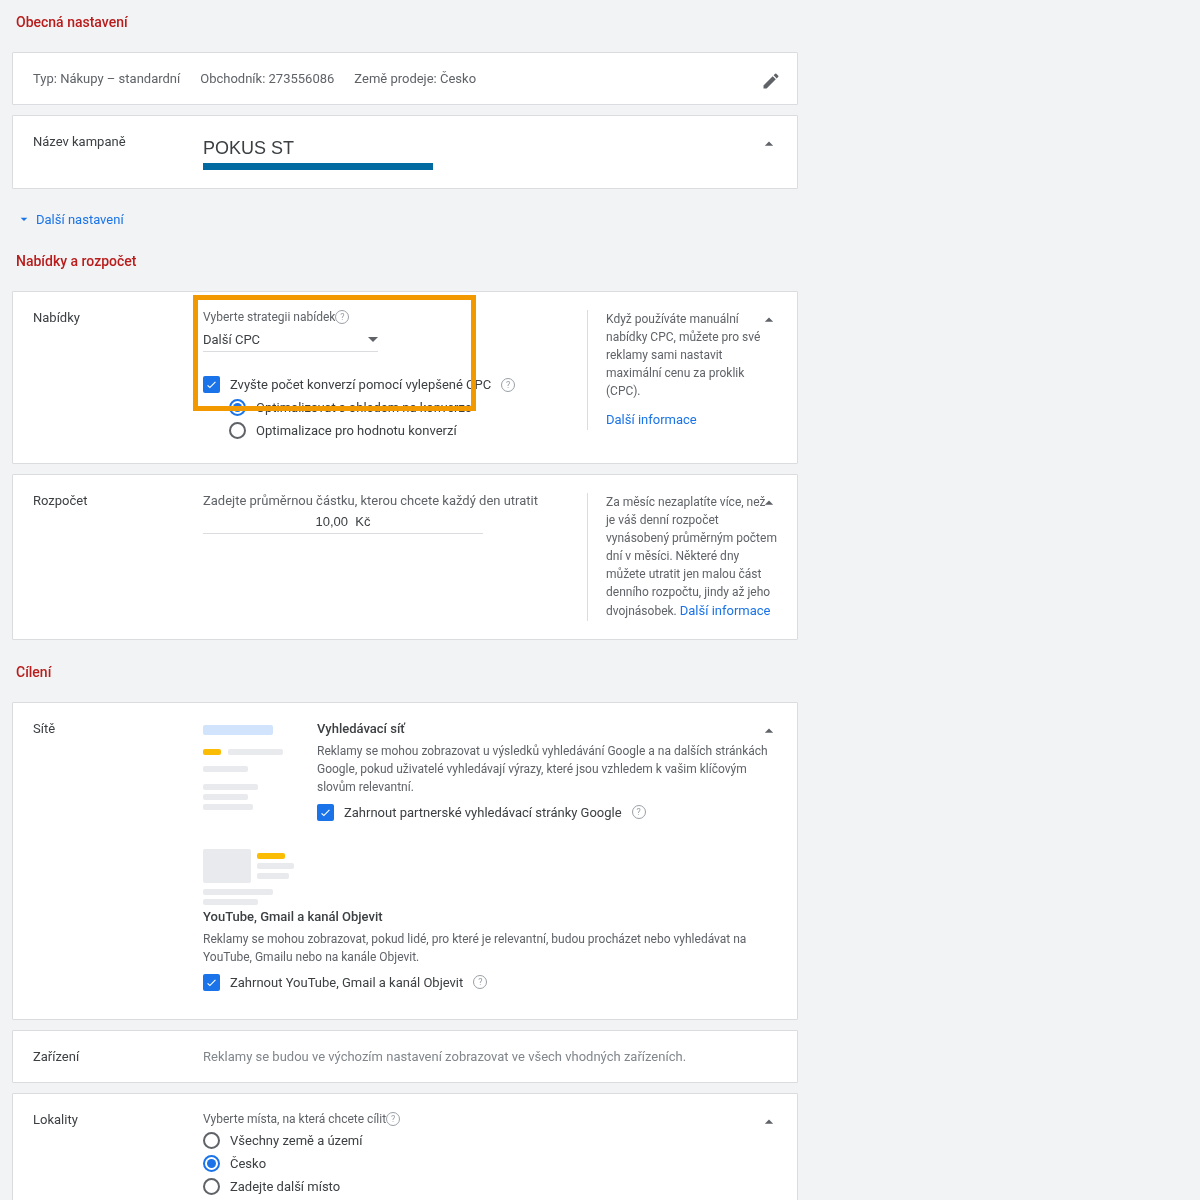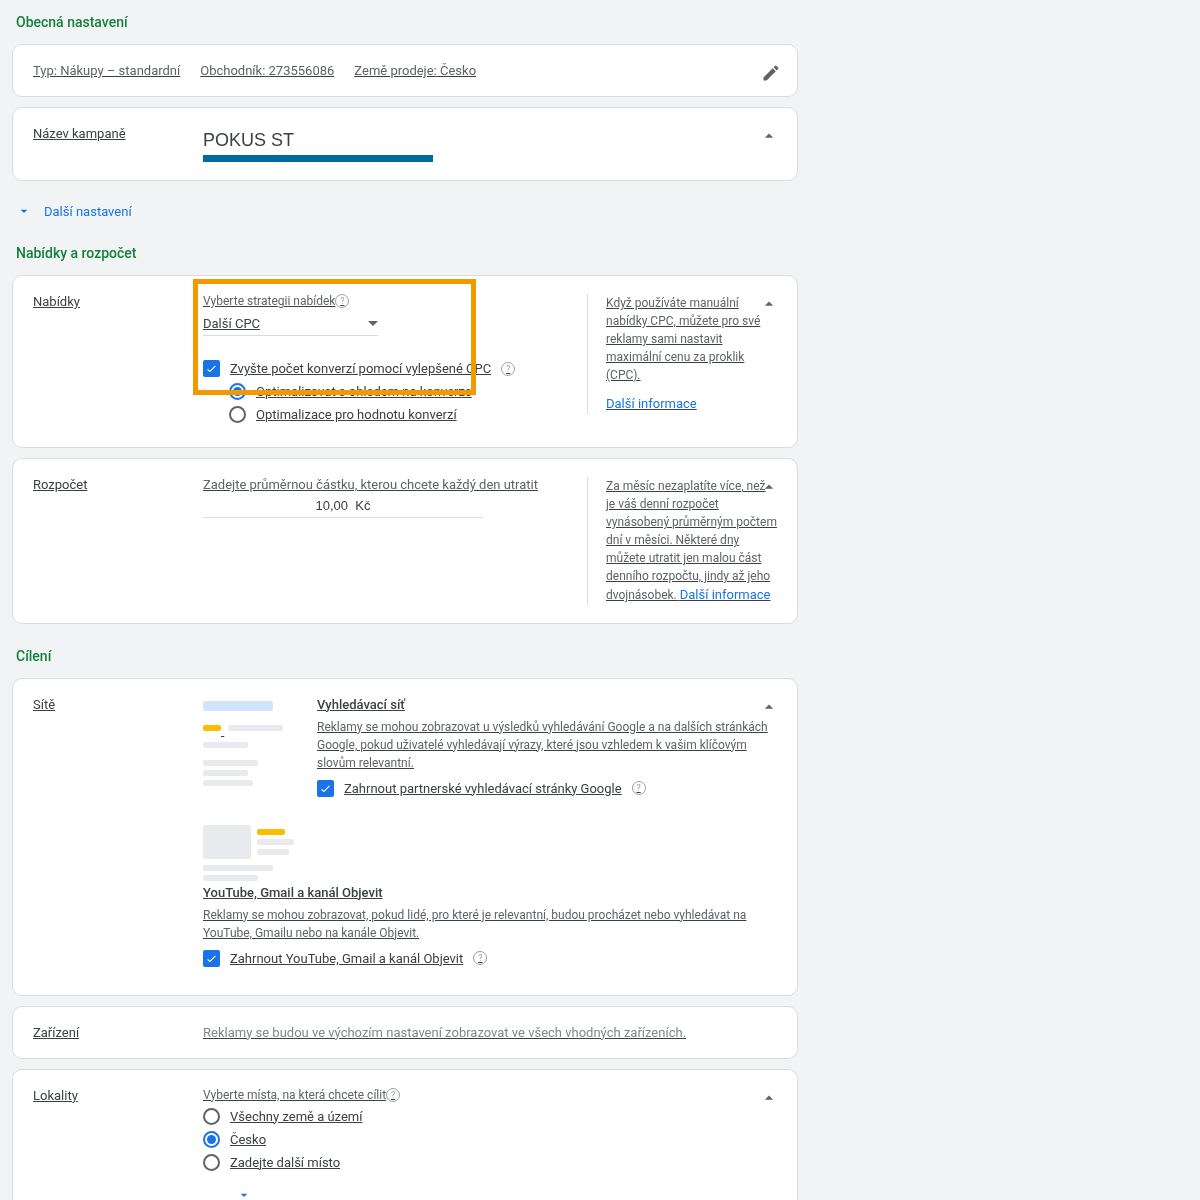--- a/index.html
+++ b/index.html
@@ -10,30 +10,29 @@
     color: #3c4043;
     width: 1200px;
   }
   .page {
     width: 810px;
     padding: 0 0 40px 0;
   }
   .section-title {
     font-size: 14px;
     font-weight: 500;
-    color: #15803d;
-    padding: 14px 0 14px 16px;
+    color: #b91c1c;
+    padding: 14px 0 22px 16px;
   }
   .card {
     background: #fff;
     border: 1px solid #dadce0;
-    border-radius: 10px;
+    border-radius: 1px;
     margin: 0 12px 10px 12px;
     position: relative;
-    text-decoration: underline;
   }
   .card-row {
     display: flex;
     padding: 18px 20px;
     align-items: flex-start;
   }
   .label-col {
     width: 170px;
     flex-shrink: 0;
     font-size: 13px;
@@ -86,21 +85,21 @@
     background: transparent;
   }
   .link {
     color: #1a73e8;
     font-size: 13px;
     cursor: pointer;
   }
   .more-link {
     display: inline-flex;
     align-items: center;
-    gap: 12px;
+    gap: 4px;
     padding: 12px 0 12px 16px;
   }
   .more-link .chev { transform: rotate(0deg); }
   .more-link svg { width:16px; height:16px; fill:#1a73e8; }
   .select-field {
     display: flex;
     align-items: center;
     justify-content: space-between;
     border-bottom: 1px solid #dadce0;
     width: 175px;

